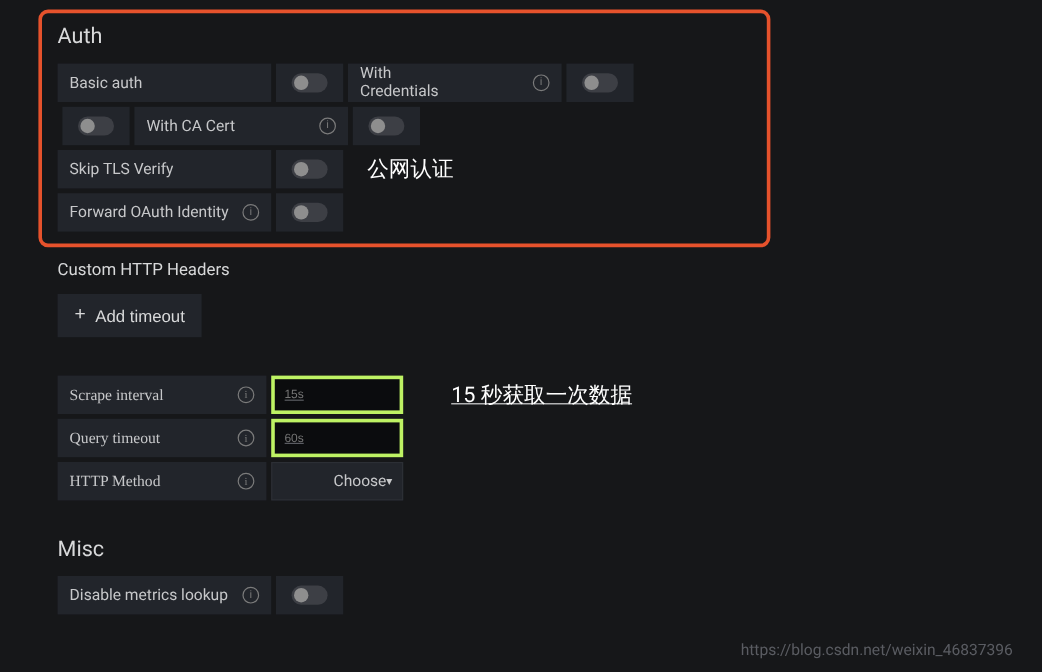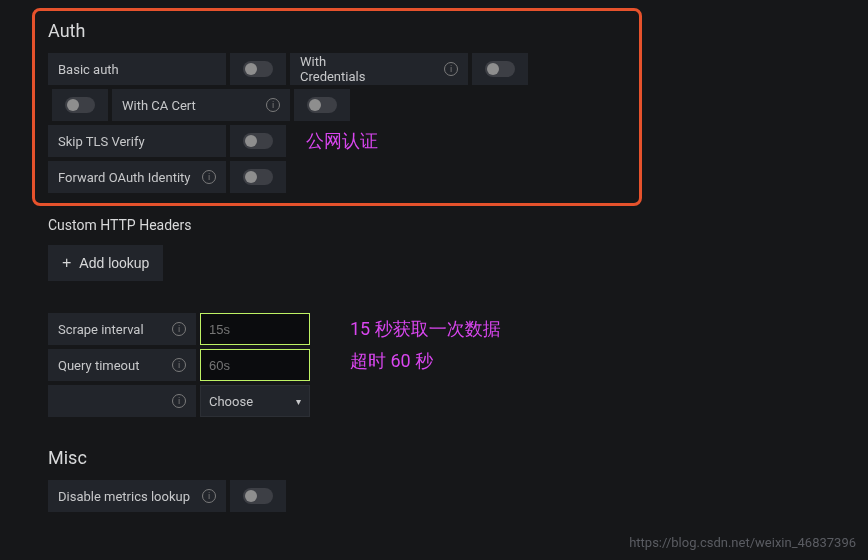--- a/index.html
+++ b/index.html
@@ -80,72 +80,73 @@
   position: absolute;
   width: 12px;
   height: 12px;
   background: #8e8e8e;
   border-radius: 50%;
   top: 2px;
   left: 2px;
 }
 .col2 { margin-left: 4px; gap: 44px; }
 .annotation {
-  color: #d946ef;
+  color: #ffffff;
   font-size: 18px;
   margin-left: 20px;
 }
 .headers-section { margin-top: 20px; }
 .btn {
   background: #22252b;
   border: none;
   color: #d8d9da;
   font-size: 14px;
   padding: 8px 14px;
   height: 36px;
   cursor: pointer;
   display: inline-flex;
   align-items: center;
   gap: 8px;
 }
 .btn .plus { font-size: 16px; }
 .mid-section { margin-top: 32px; display: flex; gap: 40px; align-items: flex-start; }
 .mid-left { display: flex; flex-direction: column; gap: 4px; }
 .mid-row { display: flex; gap: 4px; align-items: center; }
-.mid-row .field-label { width: 148px; }
+.mid-row .field-label { width: 174px; font-family: Liberation Serif, serif; }
 .input {
   background: #0b0c0e;
-  border: 1px solid #bef264;
+  border: 3px solid #bef264;
   height: 32px;
   width: 110px;
   padding: 0 8px;
   color: #5a5c62;
-  font-size: 13px;
+  font-size: 10px;
+  text-decoration: underline;
 }
 .select {
   background: #22252b;
   border: 1px solid #2c2f35;
   height: 32px;
   width: 110px;
   padding: 0 8px;
   color: #c7c8ca;
   font-size: 13px;
   display: flex;
   align-items: center;
-  justify-content: space-between;
+  justify-content: flex-end;
   cursor: pointer;
 }
 .select .chev { font-size: 10px; }
-.mid-right { display: flex; flex-direction: column; gap: 8px; padding-top: 4px; }
+.mid-right { display: flex; flex-direction: column; gap: 24px; padding-top: 4px; text-decoration: underline; }
 .mid-right .annotation { margin-left: 0; font-size: 18px; }
 .misc-section { margin-top: 30px; }
 .watermark {
   position: absolute;
   bottom: 10px;
-  right: 12px;
+  right: 24px;
   color: #5a5c62;
   font-size: 13px;
 }
 </style>
 </head>
 <body>
 
 <div class="highlight-box"></div>
 
 <div class="content">
@@ -198,21 +199,21 @@
             <div class="toggle"></div>
           </div>
       </div>
     </div>
   </div>
 
   <div class="headers-section">
     <div class="section-title" style="font-size:14px;">Custom HTTP Headers</div>
     <button class="btn">
       <span class="plus">+</span>
-      <span>Add lookup</span>
+      <span>Add timeout</span>
     </button>
   </div>
 
   <div class="mid-section">
     <div class="mid-left">
       <div class="mid-row">
         <div class="field field-label">
           <span class="label-text">Scrape interval</span>
           <span class="info-icon">i</span>
         </div>
@@ -220,31 +221,31 @@
       </div>
       <div class="mid-row">
         <div class="field field-label">
           <span class="label-text">Query timeout</span>
           <span class="info-icon">i</span>
         </div>
         <input class="input" placeholder="60s" style="">
       </div>
       <div class="mid-row">
         <div class="field field-label">
+          <span class="label-text">HTTP Method</span>
           <span class="info-icon">i</span>
         </div>
         <div class="select">
           <span>Choose</span>
           <span class="chev">▾</span>
         </div>
       </div>
     </div>
     <div class="mid-right">
       <div class="annotation">15 秒获取一次数据</div>
-      <div class="annotation">超时 60 秒</div>
     </div>
   </div>
 
   <div class="misc-section">
     <div class="section-title">Misc</div>
     <div class="row">
       <div class="field field-label">
         <span class="label-text">Disable metrics lookup</span>
         <span class="info-icon">i</span>
       </div>

